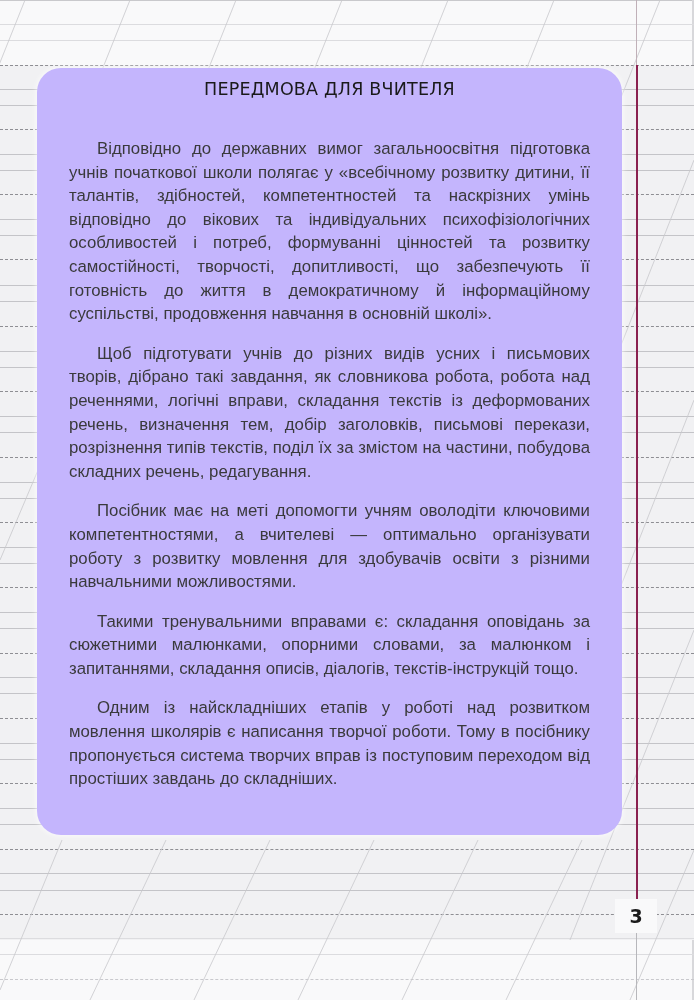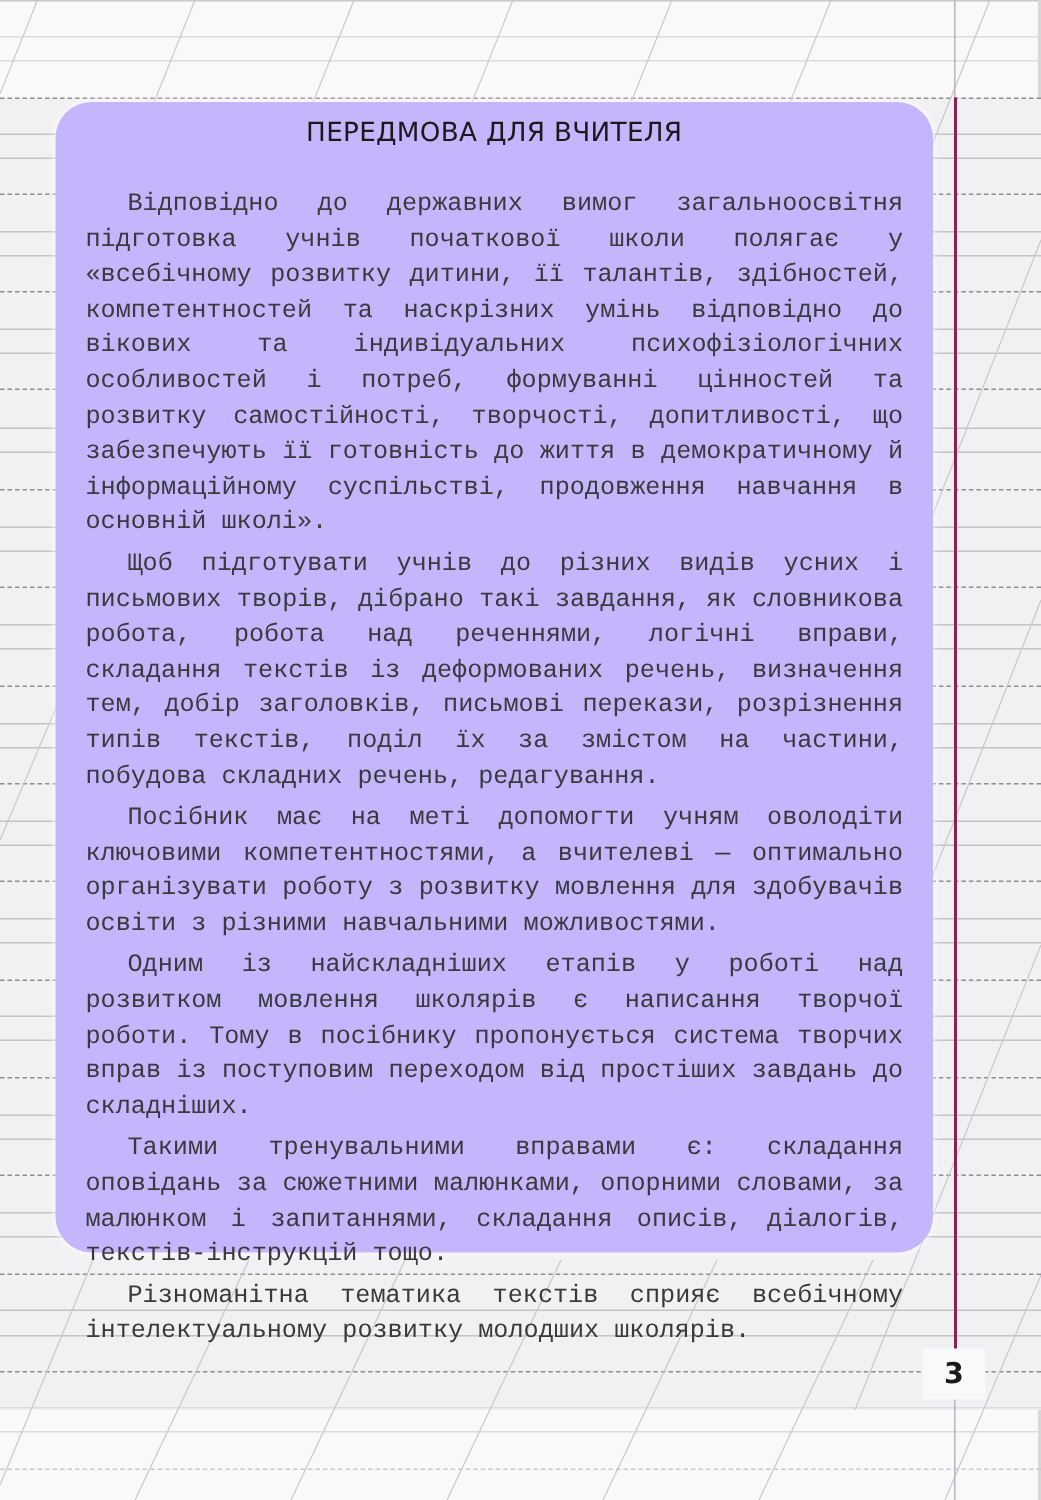--- a/index.html
+++ b/index.html
@@ -103,23 +103,22 @@
       left: 16px;
       top: 53px;
       width: 553px;
       font-family: "Liberation Sans", sans-serif;
       font-size: 16.8px;
       line-height: 23.6px;
       color: #3a3a3c;
       text-align: justify;
     }
     .card-body p {
-      margin: 4px;
+      margin: 16px;
       text-indent: 28px;
-      font-family: Liberation Mono, monospace;
     }
     .page-number-box {
       position: absolute;
       left: 615px;
       top: 899px;
       width: 42px;
       height: 34px;
       background: #f9f9fa;
     }
     .page-number {
@@ -217,21 +216,20 @@
 <div class="margin-line-upper"></div>
 <div class="margin-line"></div>
 <div class="margin-line-lower"></div>
 
 <div class="card">
   <div class="card-title">ПЕРЕДМОВА ДЛЯ ВЧИТЕЛЯ</div>
   <div class="card-body">
     <p>Відповідно до державних вимог загальноосвітня підготовка учнів початкової школи полягає у «всебічному розвитку дитини, її талантів, здібностей, компетентностей та наскрізних умінь відповідно до вікових та індивідуальних психофізіологічних особливостей і потреб, формуванні цінностей та розвитку самостійності, творчості, допитливості, що забезпечують її готовність до життя в демократичному й інформаційному суспільстві, продовження навчання в основній школі».</p>
     <p>Щоб підготувати учнів до різних видів усних і письмових творів, дібрано такі завдання, як словникова робота, робота над реченнями, логічні вправи, складання текстів із деформованих речень, визначення тем, добір заголовків, письмові перекази, розрізнення типів текстів, поділ їх за змістом на частини, побудова складних речень, редагування.</p>
     <p>Посібник має на меті допомогти учням оволодіти ключовими компетентностями, а вчителеві — оптимально організувати роботу з розвитку мовлення для здобувачів освіти з різними навчальними можливостями.</p>
+    <p>Такими тренувальними вправами є: складання оповідань за сюжетними малюнками, опорними словами, за малюнком і запитаннями, складання описів, діалогів, текстів-інструкцій тощо.</p>
     <p>Одним із найскладніших етапів у роботі над розвитком мовлення школярів є написання творчої роботи. Тому в посібнику пропонується система творчих вправ із поступовим переходом від простіших завдань до складніших.</p>
-    <p>Такими тренувальними вправами є: складання оповідань за сюжетними малюнками, опорними словами, за малюнком і запитаннями, складання описів, діалогів, текстів-інструкцій тощо.</p>
-    <p>Різноманітна тематика текстів сприяє всебічному інтелектуальному розвитку молодших школярів.</p>
   </div>
 </div>
 
 <div class="page-number-box">
   <div class="page-number">3</div>
 </div>
 
 </body></html>

